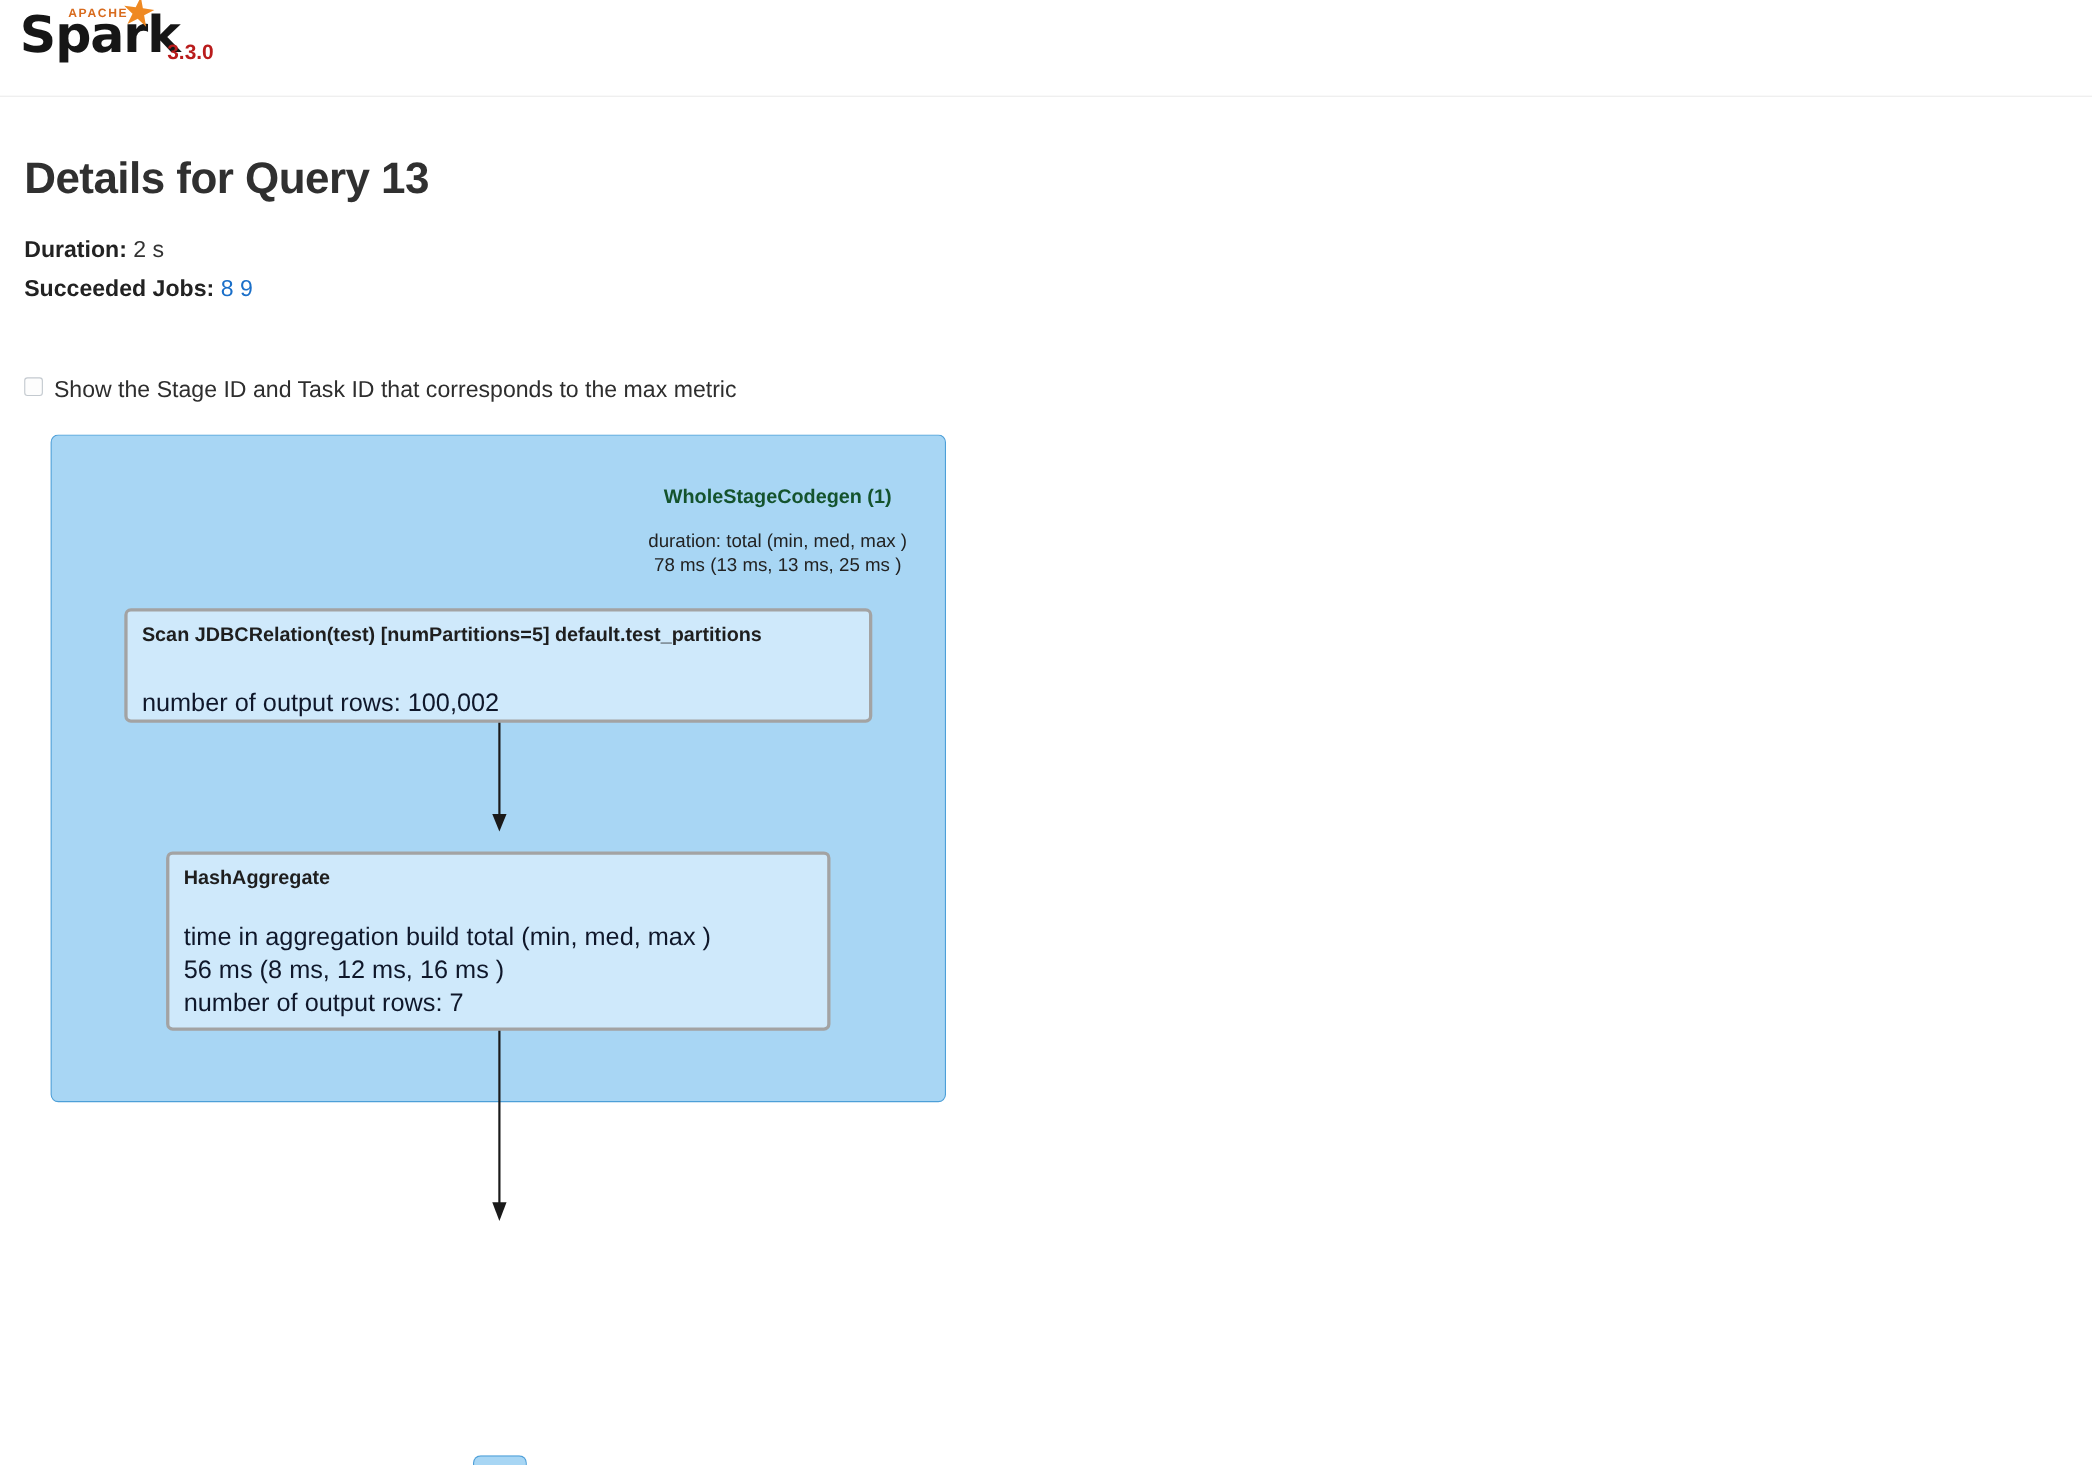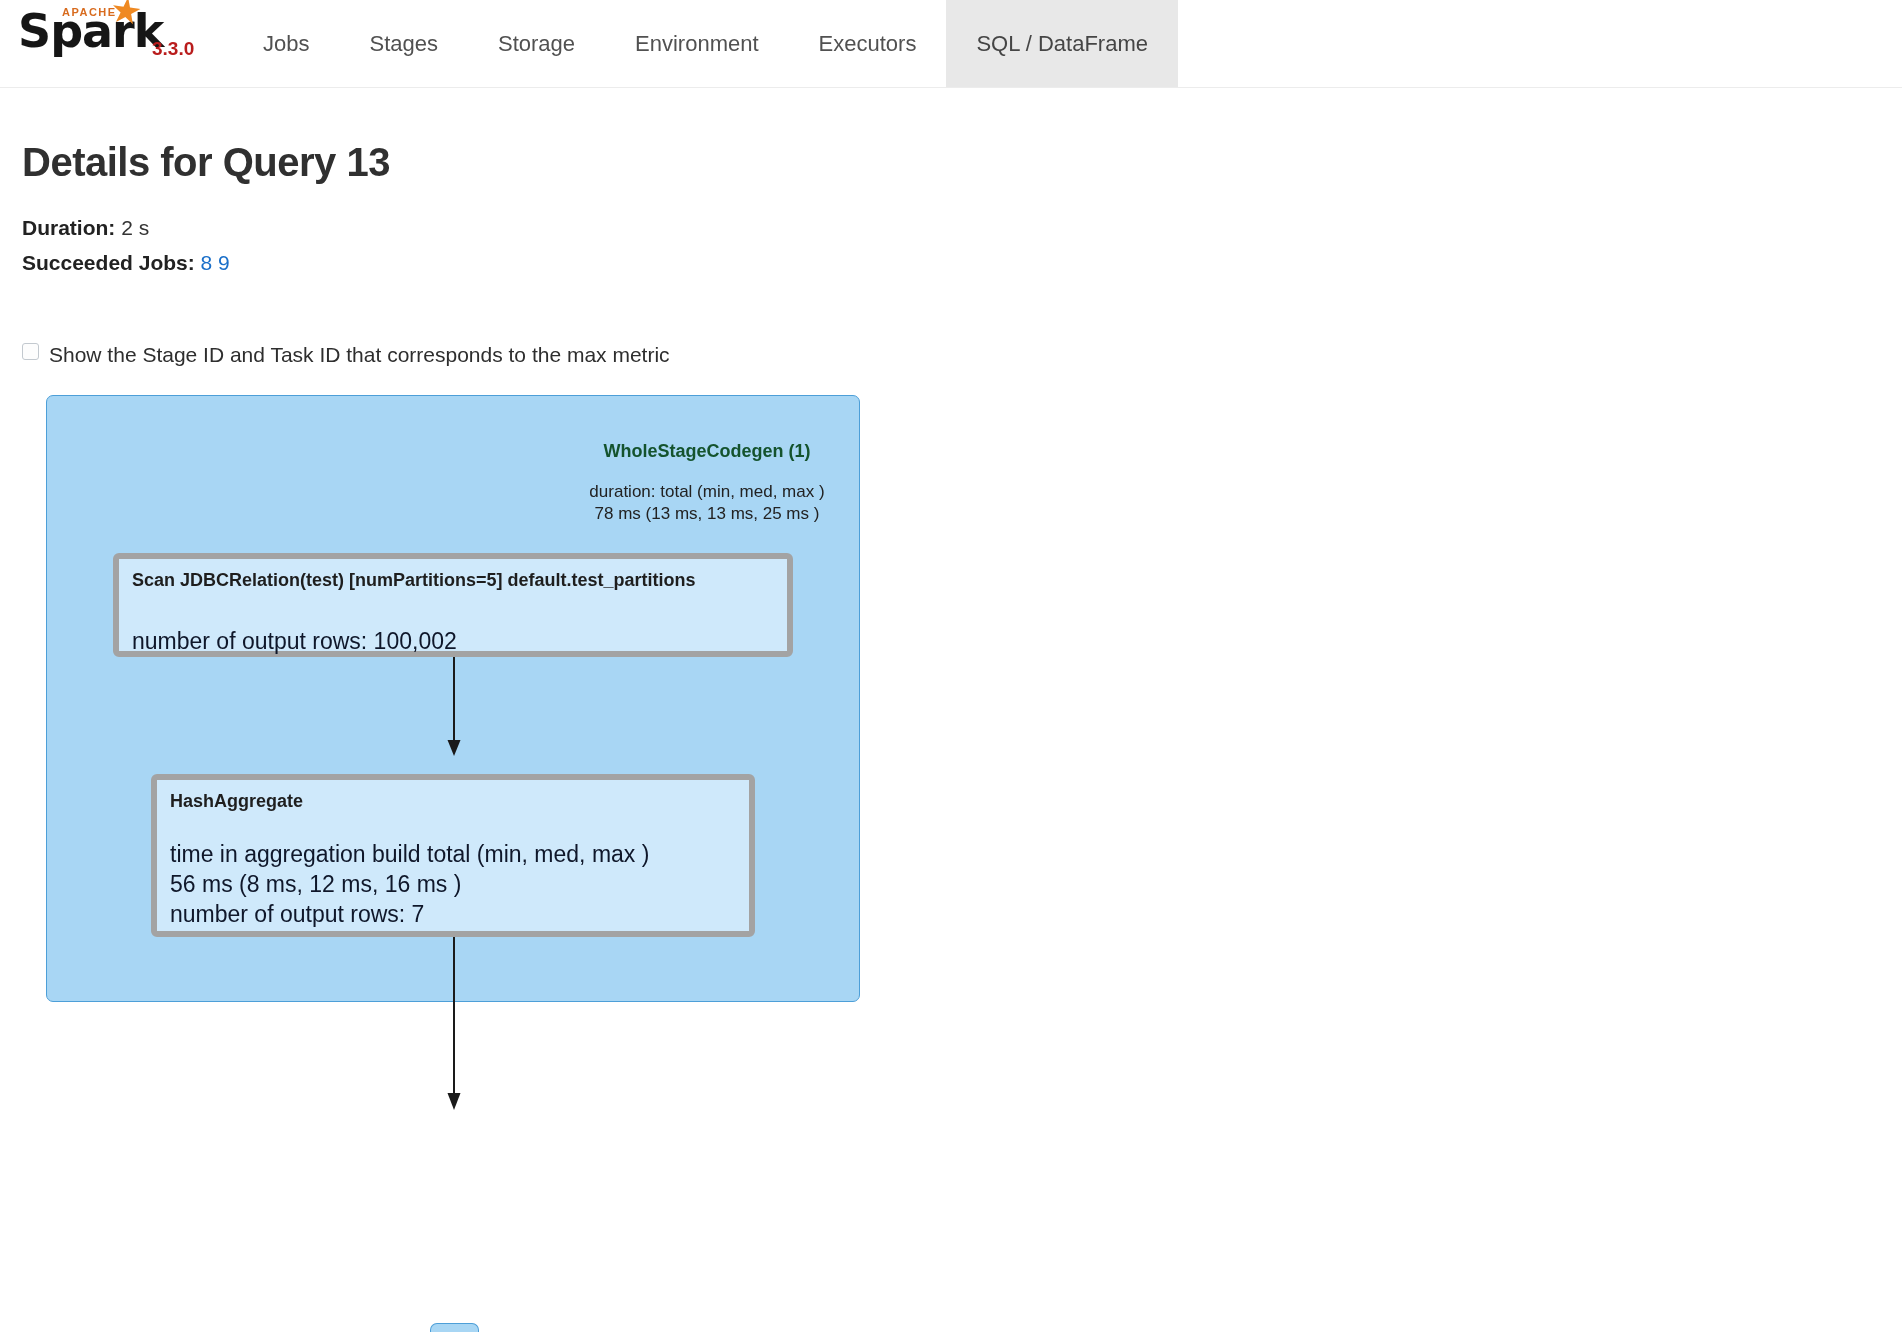--- a/index.html
+++ b/index.html
@@ -106,21 +106,21 @@
     font-size: 18px; font-weight: bold; color: #14532d;
   }
   .cluster-metrics {
     position: absolute; left: 497px; top: 86px; width: 420px;
     text-align: center;
     font-size: 17px; line-height: 22px; color: #222;
   }
   .node {
     position: absolute;
     background: #cfe9fb;
-    border: 6px solid #a3a3a3;
+    border: 3px solid #a3a3a3;
     border-radius: 6px;
     padding: 11px 13px;
     white-space: nowrap;
   }
   .node-title { font-size: 18px; font-weight: bold; color: #1e1e1e; }
   .node-metrics { font-size: 23px; color: #0f172a; line-height: 30px; }
   .node-scan { left: 113px; top: 158px; width: 680px; height: 104px; }
   .node-scan .node-metrics { margin-top: 35px; }
   .node-hash { left: 151px; top: 379px; width: 604px; height: 163px; }
   .node-hash .node-metrics { margin-top: 27px; }
@@ -137,28 +137,20 @@
 </head>
 <body>
 
 <div class="navbar">
   <div class="logo-block">
     <span class="logo-apache">APACHE</span>
     <span class="logo-spark">Spark</span>
     <span class="logo-star">★</span>
     <span class="logo-version">3.3.0</span>
   </div>
-  <nav class="nav-tabs">
-    <a class="tab">Jobs</a>
-    <a class="tab">Stages</a>
-    <a class="tab">Storage</a>
-    <a class="tab">Environment</a>
-    <a class="tab">Executors</a>
-    <a class="tab active">SQL / DataFrame</a>
-  </nav>
 </div>
 
 <div class="content">
   <h1 class="page-title">Details for Query 13</h1>
 
   <div class="meta">
     <div>
       <span class="lbl">Duration:</span>
       <span>2 s</span>
     </div>

